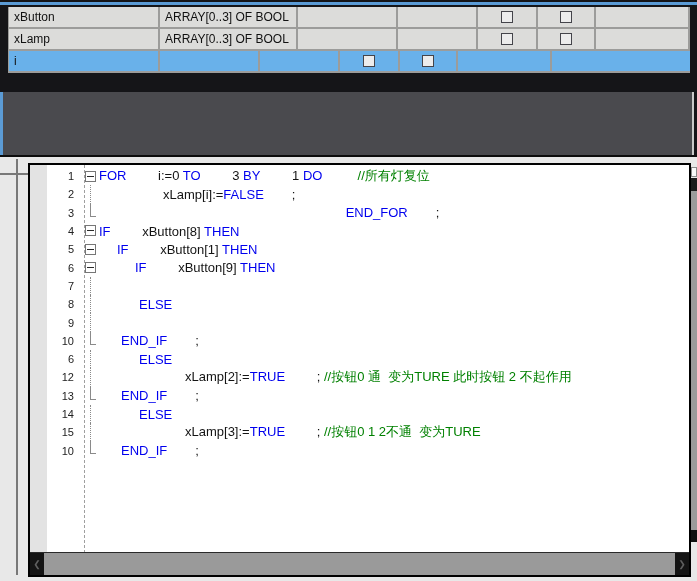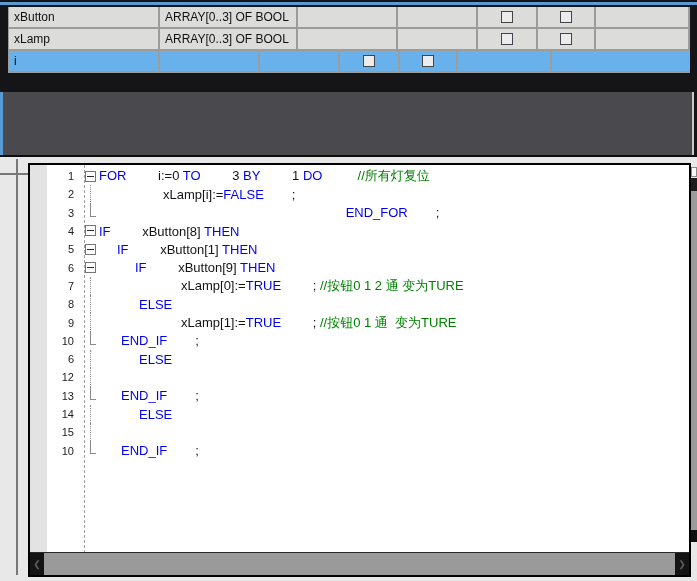--- a/index.html
+++ b/index.html
@@ -117,29 +117,29 @@
   <div id="code-frame">
     <div id="gutter-strip"></div>
     <div id="dotted-sep"></div>
     <div id="code-lines">
         <div class="cline"><span class="lnum">1</span><span class="fold f-box"><span class="fbox"></span></span><span class="ctext" style="padding-left: 0px;"><span class="kw">FOR</span><span class="pl"> i:=0 </span><span class="kw">TO</span><span class="pl"> 3 </span><span class="kw">BY</span><span class="pl"> 1 </span><span class="kw">DO</span><span class="pl">  </span><span class="cm">//所有灯复位</span></span></div>
         <div class="cline"><span class="lnum">2</span><span class="fold f-line"></span><span class="ctext" style="padding-left: 36px;"><span class="pl">xLamp[i]:=</span><span class="kw">FALSE</span><span class="pl">;</span></span></div>
         <div class="cline"><span class="lnum">3</span><span class="fold f-end"></span><span class="ctext" style="padding-left: 5px; text-align: center;"><span class="kw">END_FOR</span><span class="pl">;</span></span></div>
         <div class="cline"><span class="lnum">4</span><span class="fold f-box"><span class="fbox"></span></span><span class="ctext" style="padding-left: 0px;"><span class="kw">IF</span><span class="pl"> xButton[8] </span><span class="kw">THEN</span></span></div>
         <div class="cline"><span class="lnum">5</span><span class="fold f-box"><span class="fbox"></span></span><span class="ctext" style="padding-left: 18px;"><span class="kw">IF</span><span class="pl"> xButton[1] </span><span class="kw">THEN</span></span></div>
         <div class="cline"><span class="lnum">6</span><span class="fold f-box"><span class="fbox"></span></span><span class="ctext" style="padding-left: 36px;"><span class="kw">IF</span><span class="pl"> xButton[9] </span><span class="kw">THEN</span></span></div>
-        <div class="cline"><span class="lnum">7</span><span class="fold f-line"></span><span class="ctext" style="padding-left: 54px;"><span class="pl">xLamp[0]:=</span><span class="kw">TRUE</span><span class="pl"> ; </span><span class="cm">//按钮0 1 2 通 变为TURE</span></span></div>
+        <div class="cline"><span class="lnum">7</span><span class="fold f-line"></span></div>
         <div class="cline"><span class="lnum">8</span><span class="fold f-line"></span><span class="ctext" style="padding-left: 40px;"><span class="kw">ELSE</span></span></div>
-        <div class="cline"><span class="lnum">9</span><span class="fold f-line"></span><span class="ctext" style="padding-left: 54px;"><span class="pl">xLamp[1]:=</span><span class="kw">TRUE</span><span class="pl"> ; </span><span class="cm">//按钮0 1 通  变为TURE</span></span></div>
+        <div class="cline"><span class="lnum">9</span><span class="fold f-line"></span></div>
         <div class="cline"><span class="lnum">10</span><span class="fold f-end"></span><span class="ctext" style="padding-left: 22px;"><span class="kw">END_IF</span><span class="pl">;</span></span></div>
         <div class="cline"><span class="lnum">6</span><span class="fold f-line"></span><span class="ctext" style="padding-left: 40px;"><span class="kw">ELSE</span></span></div>
-        <div class="cline"><span class="lnum">12</span><span class="fold f-line"></span></div>
+        <div class="cline"><span class="lnum">12</span><span class="fold f-line"></span><span class="ctext" style="padding-left: 58px;"><span class="pl">xLamp[2]:=</span><span class="kw">TRUE</span><span class="pl"> ; </span><span class="cm">//按钮0 通  变为TURE 此时按钮 2 不起作用</span></span></div>
         <div class="cline"><span class="lnum">13</span><span class="fold f-end"></span><span class="ctext" style="padding-left: 22px;"><span class="kw">END_IF</span><span class="pl">;</span></span></div>
         <div class="cline"><span class="lnum">14</span><span class="fold f-line"></span><span class="ctext" style="padding-left: 40px;"><span class="kw">ELSE</span></span></div>
-        <div class="cline"><span class="lnum">15</span><span class="fold f-line"></span></div>
+        <div class="cline"><span class="lnum">15</span><span class="fold f-line"></span><span class="ctext" style="padding-left: 58px;"><span class="pl">xLamp[3]:=</span><span class="kw">TRUE</span><span class="pl"> ; </span><span class="cm">//按钮0 1 2不通  变为TURE</span></span></div>
         <div class="cline"><span class="lnum">10</span><span class="fold f-end"></span><span class="ctext" style="padding-left: 22px;"><span class="kw">END_IF</span><span class="pl">;</span></span></div>
       </div>
     <div id="h-scrollbar">
       <div class="h-btn">❮</div>
       <div id="h-track"></div>
       <div class="h-btn">❯</div>
     </div>
   </div>
   <div id="v-top-btn"></div>
   <div id="v-thumb"></div>

